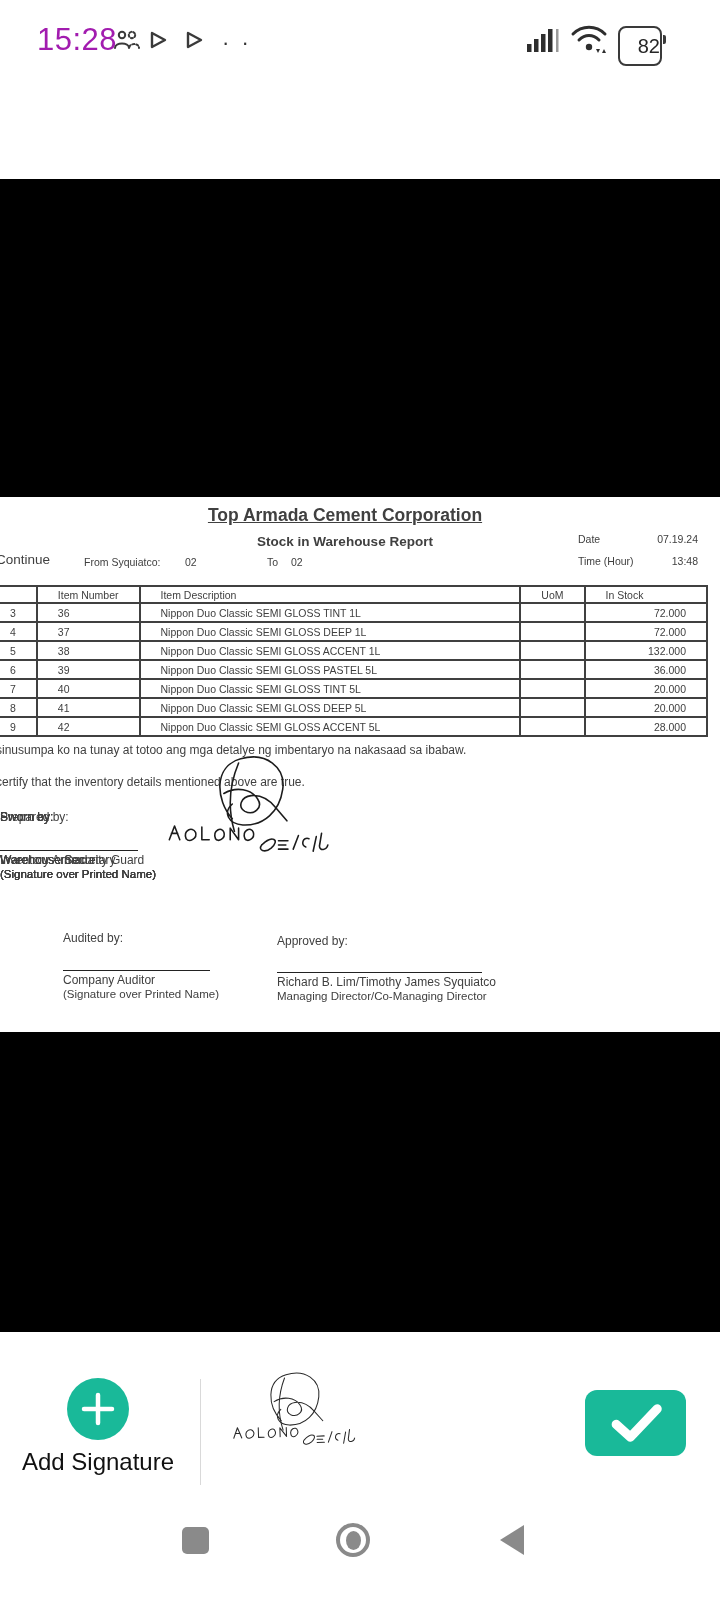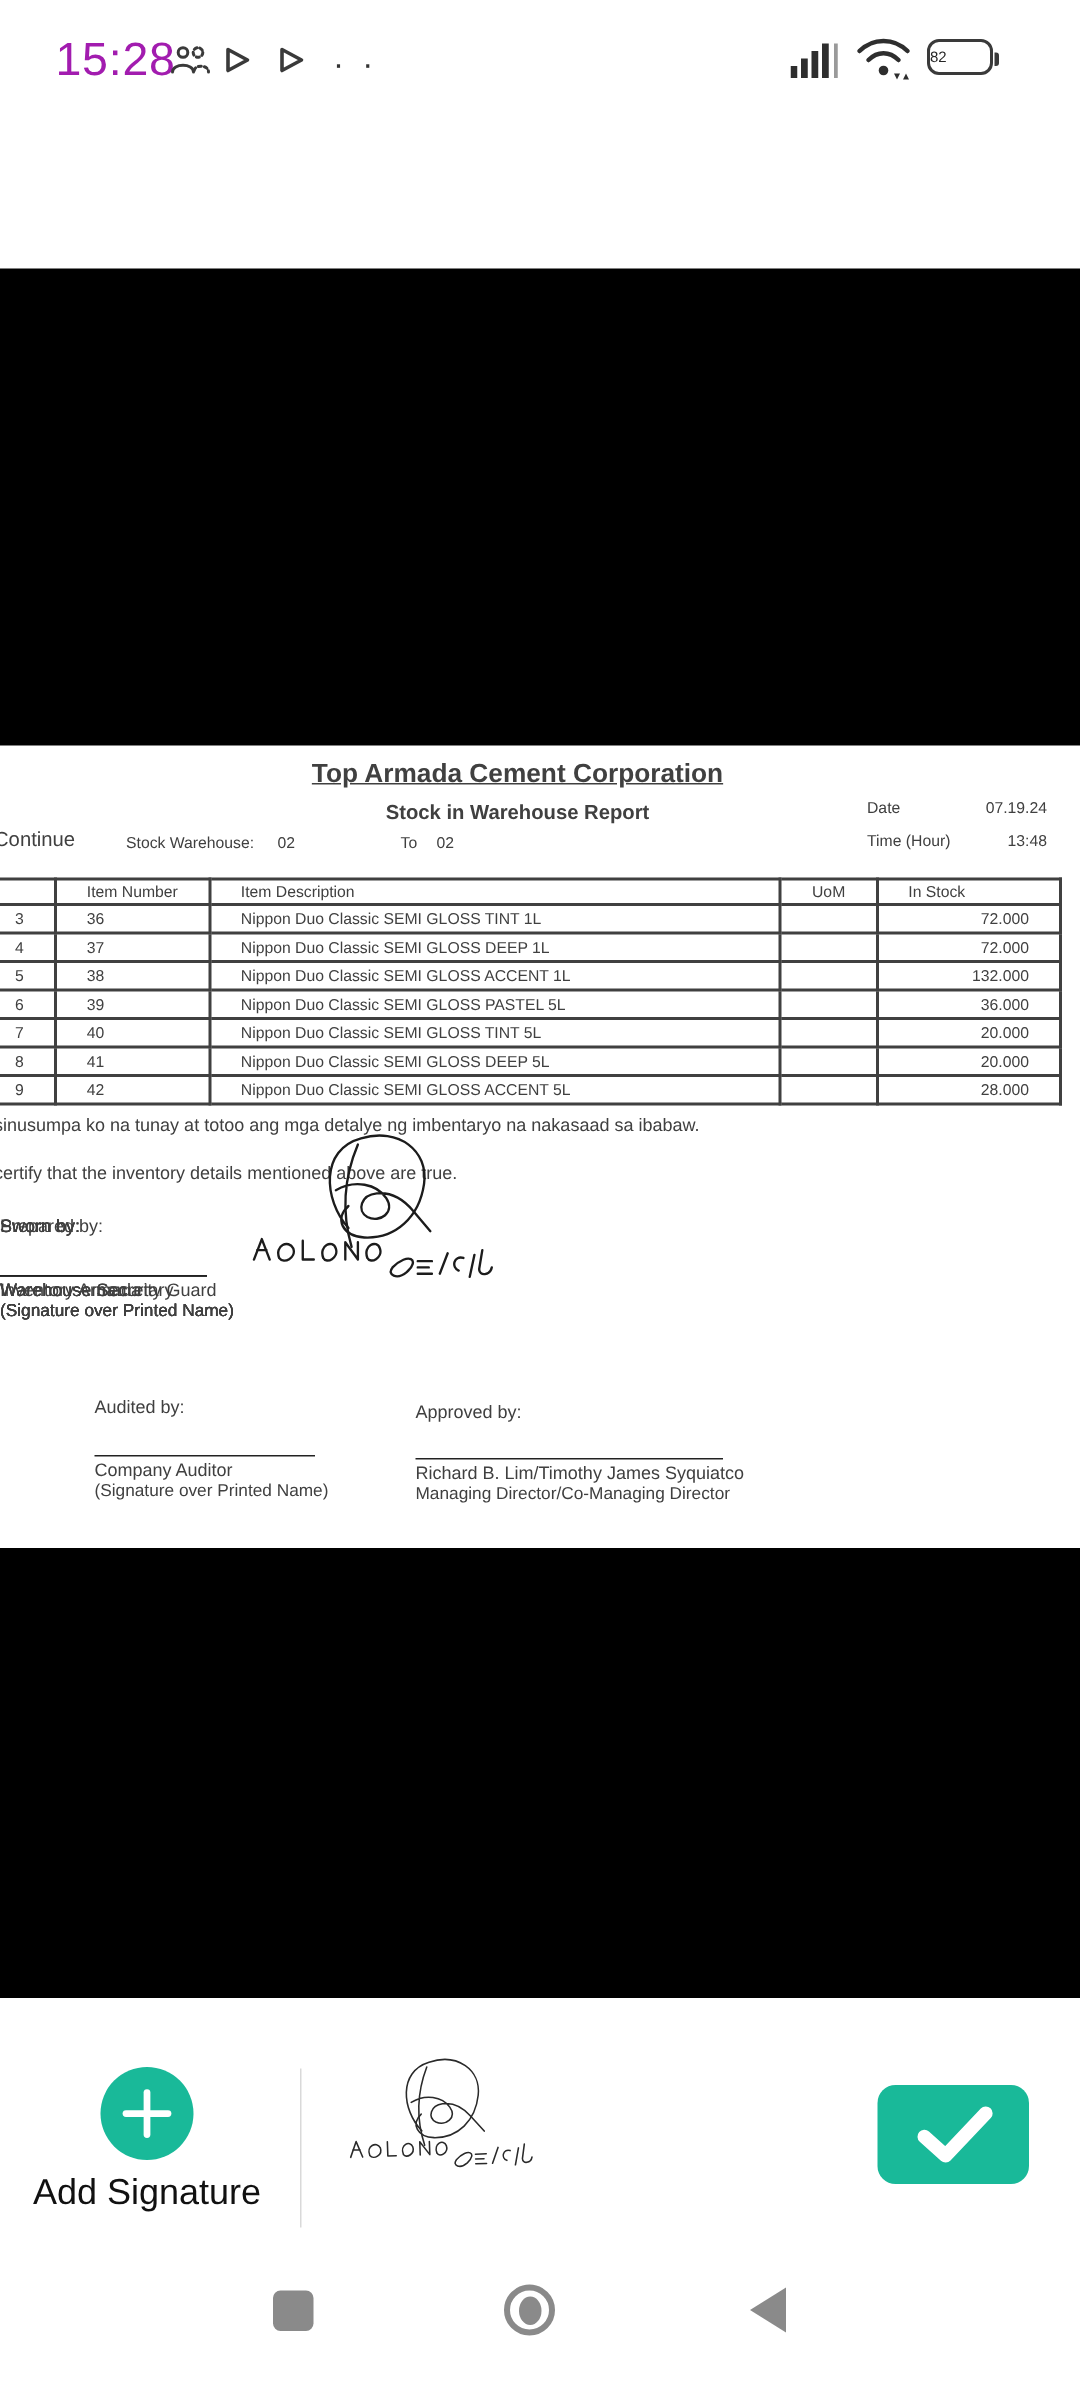--- a/index.html
+++ b/index.html
@@ -13,24 +13,24 @@
   .status-bar { position:absolute; top:0; left:0; width:720px; height:80px; background:#fff; }
   .sb-time { position:absolute; left:37px; top:22px; font-size:31px; font-weight:400; color:#a21caf; letter-spacing:0.5px; }
   .sb-ico { position:absolute; top:28px; }
   .sb-people { left:112px; }
   .sb-play1 { left:148px; top:30px; }
   .sb-play2 { left:184px; top:30px; }
   .sb-dots { position:absolute; left:222px; top:30px; font-size:22px; letter-spacing:3px; color:#333; }
   .sb-signal { left:527px; top:26px; }
   .sb-wifi { left:570px; top:24px; }
   .sb-batt {
-    position:absolute; left:618px; top:26px; width:44px; height:24px;
+    position:absolute; left:618px; top:26px; width:44px; height:40px;
     border:2.5px solid #3a3a3a; border-radius:8px;
-    display:flex; align-items:center; justify-content:flex-start;
-    font-size:10px; color:#262626;
+    display:flex; align-items:center; justify-content:flex-end;
+    font-size:20px; color:#262626;
   }
   .sb-batt::after {
     content:""; position:absolute; right:-6px; top:7px; width:3px; height:9px;
     background:#3a3a3a; border-radius:0 2px 2px 0;
   }
   
   .app-bar { position:absolute; top:80px; left:0; width:720px; height:99px; background:#fff; }
   .back-btn { position:absolute; left:34px; top:97px; width:52px; height:52px; background:none; border:none; cursor:pointer; }
   .app-title { position:absolute; left:110px; top:103px; font-size:33px; font-weight:400; color:#202020; }
   
@@ -152,21 +152,21 @@
 
       <div class="company">Top Armada Cement Corporation</div>
       <div class="report-title">Stock in Warehouse Report</div>
 
       <span class="meta-lbl m-date">Date</span>
       <span class="meta-val m-date">07.19.24</span>
       <span class="meta-lbl m-time">Time (Hour)</span>
       <span class="meta-val m-time">13:48</span>
 
       <span class="continue">Continue</span>
-      <span class="fw fw-lbl">Stock Warehouse:</span>
+      <span class="fw fw-lbl">From Syquiatco:</span>
       <span class="fw fw-val">02</span>
       <span class="fw to-lbl">To</span>
       <span class="fw to-val">02</span>
 
       <table class="stock-table">
         <colgroup>
             <col class="c-no">
             <col class="c-item">
             <col class="c-desc">
             <col class="c-uom">

